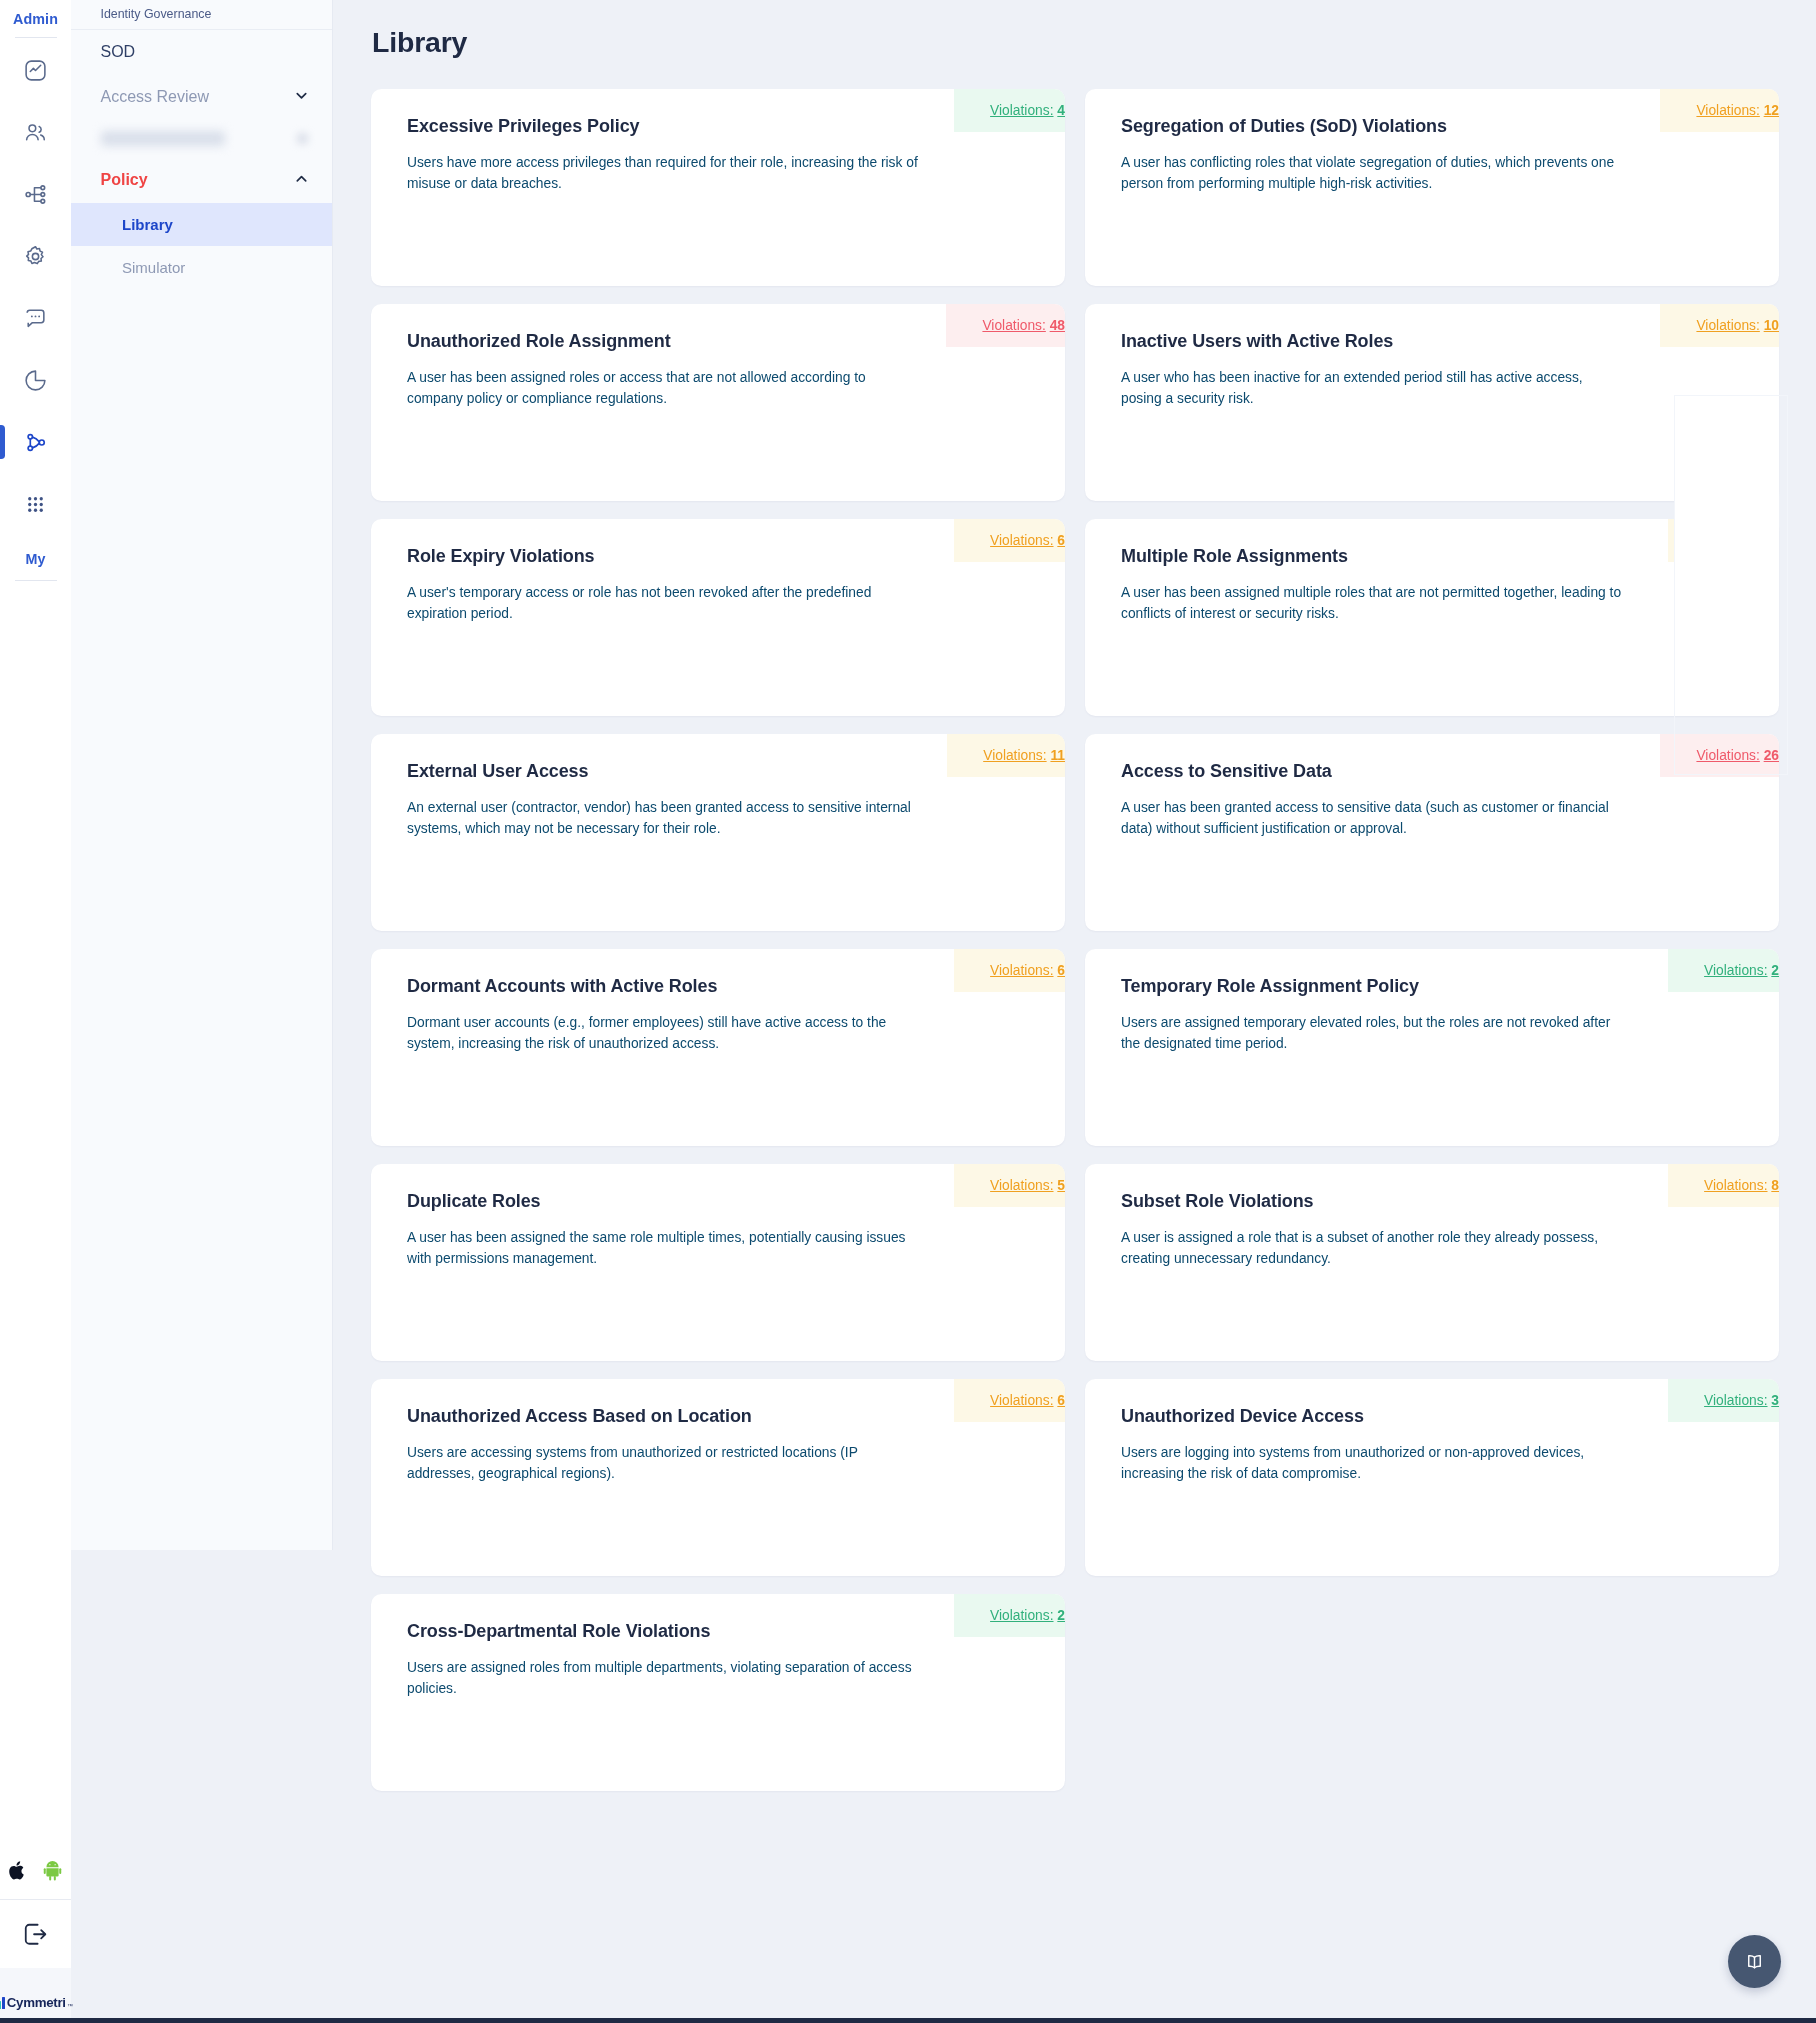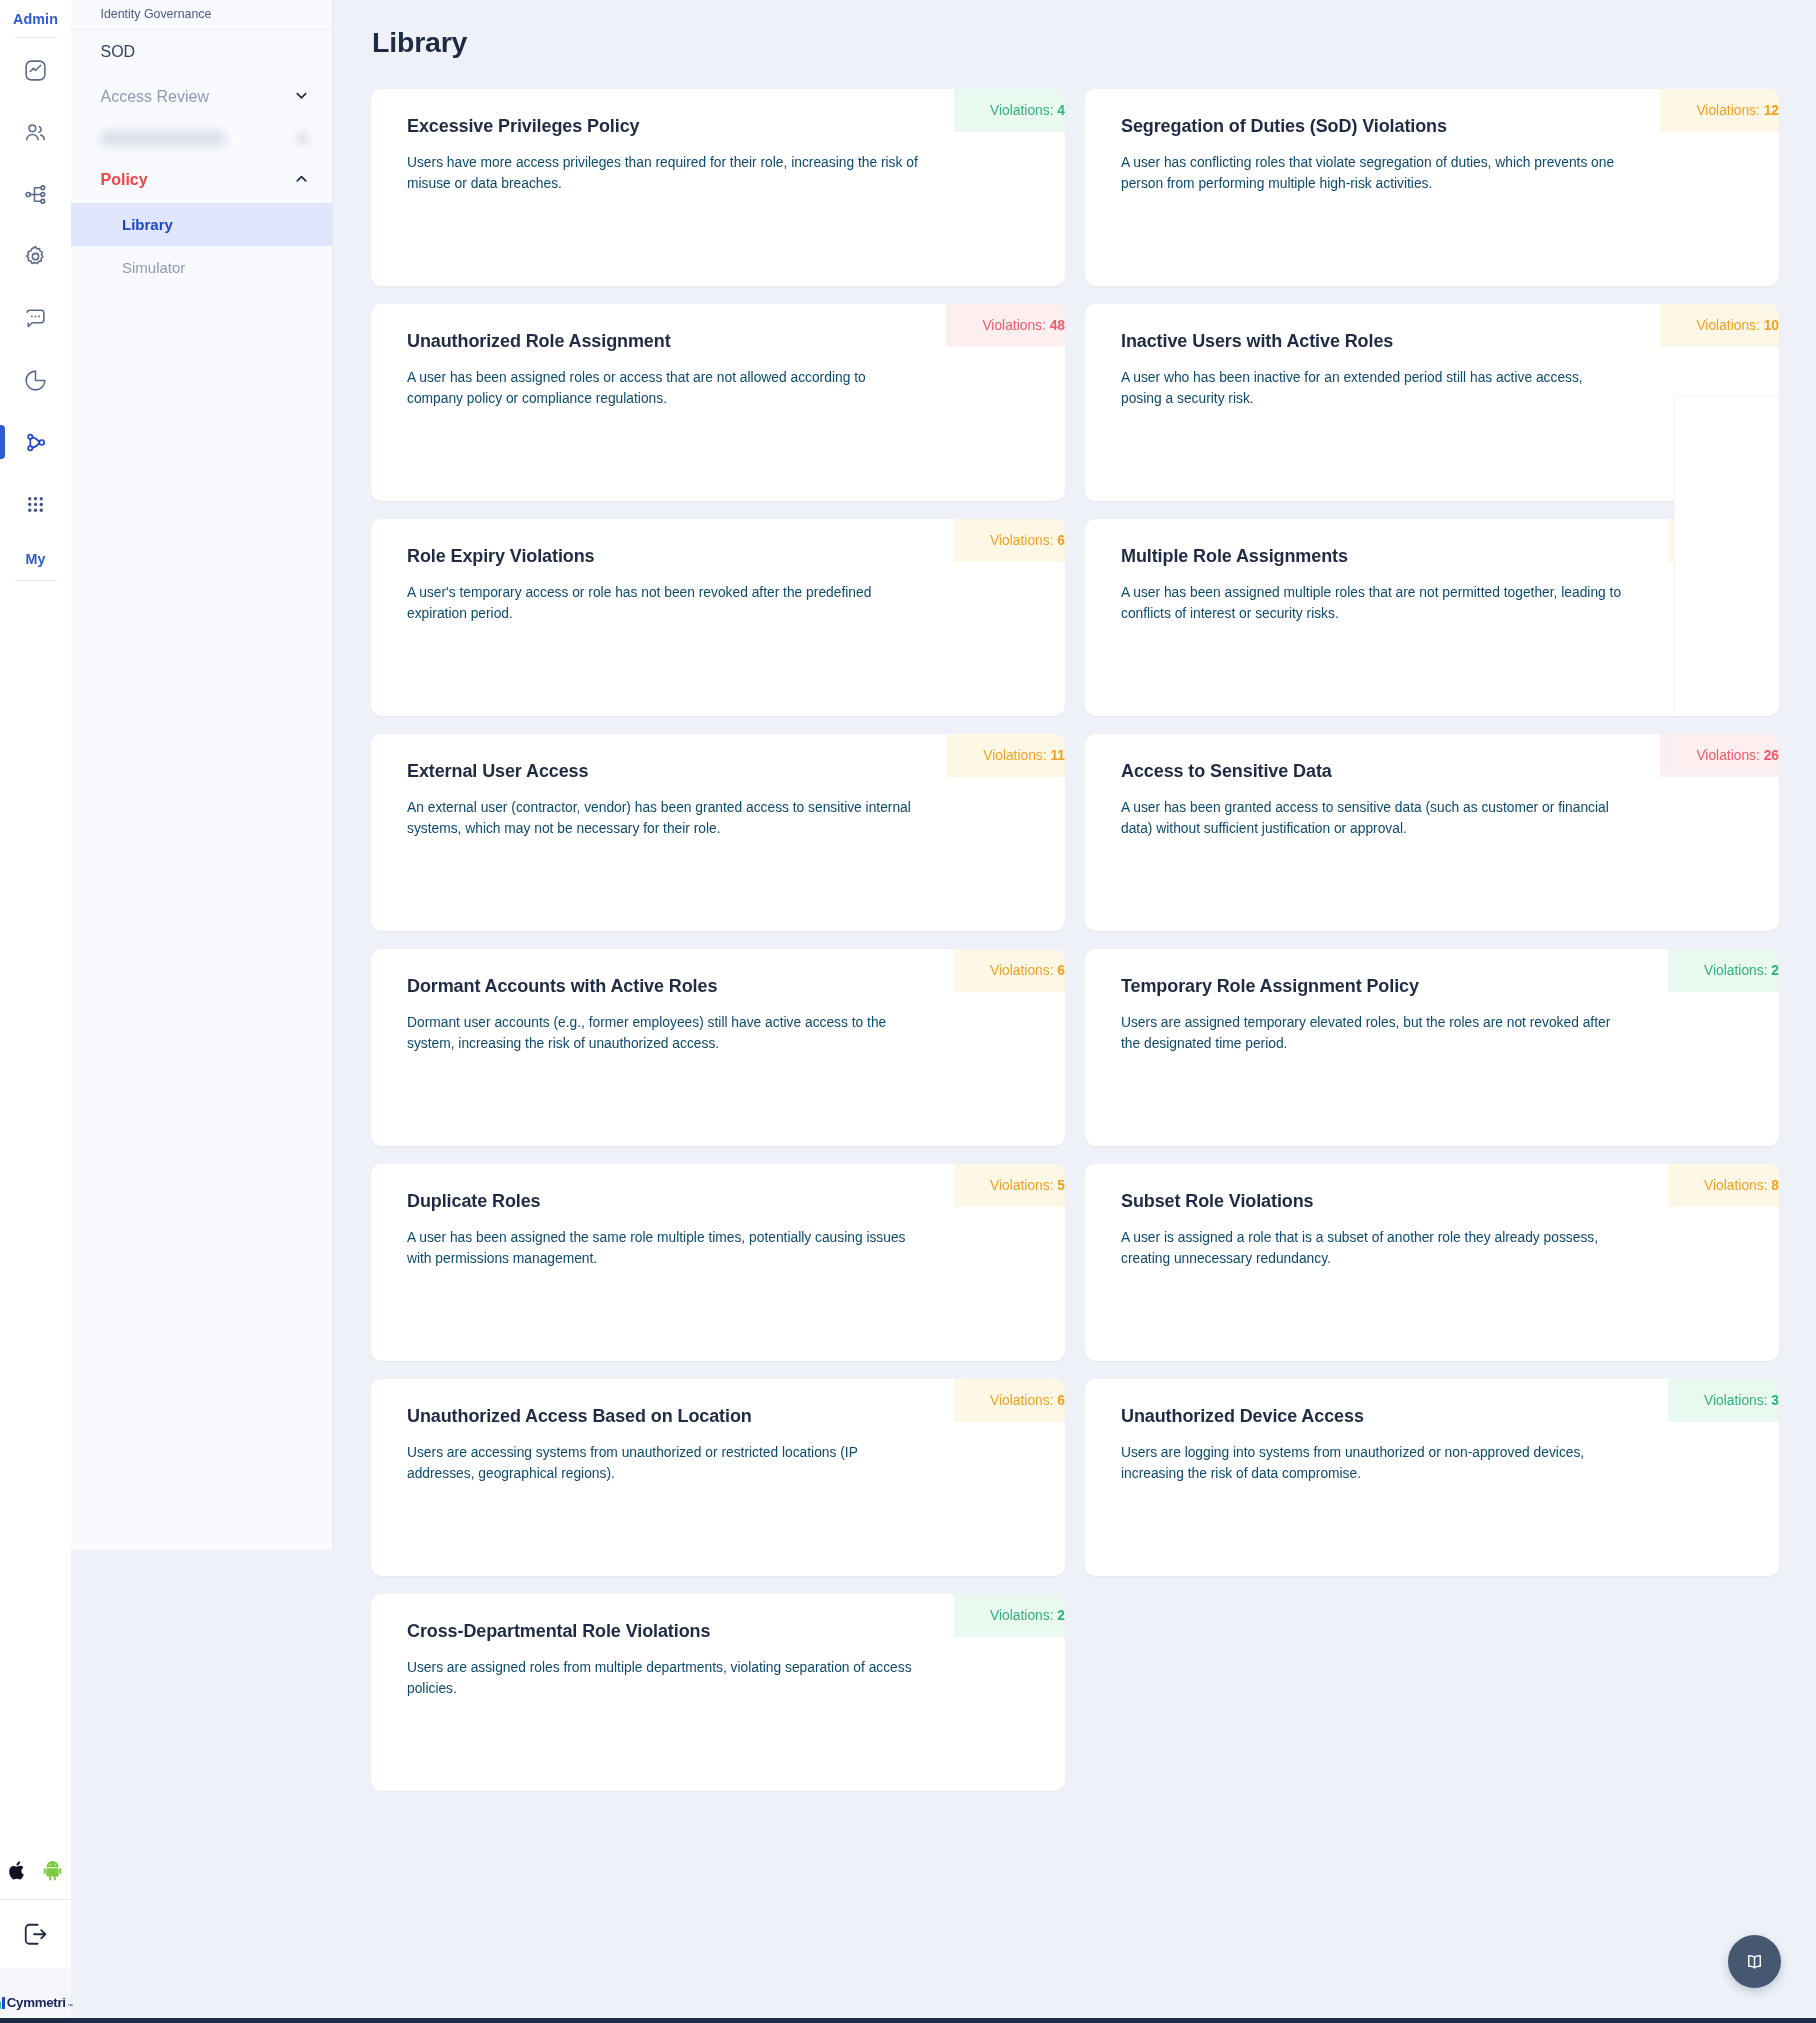--- a/index.html
+++ b/index.html
@@ -218,20 +218,21 @@
     line-height: 1.55;
     color: #0c4a6e;
     max-width: 618px;
   }
   .card-footer {
     height: 43px;
     display: flex;
     align-items: center;
     padding-left: 36px;
     font-size: 13.8px;
+    text-decoration: underline;
   }
   .card-footer .vlabel { font-weight: 400; }
   .card-footer .vcount { font-weight: 700; margin-left: 3.8px; }
 
   .sev-low    { background: #e9f9f0; color: #31b07c; }
   .sev-medium { background: #fdf8e6; color: #f0a020; }
   .sev-high   { background: #fdeeef; color: #ef5a6a; }
 
   
   .overlay-artifact {

